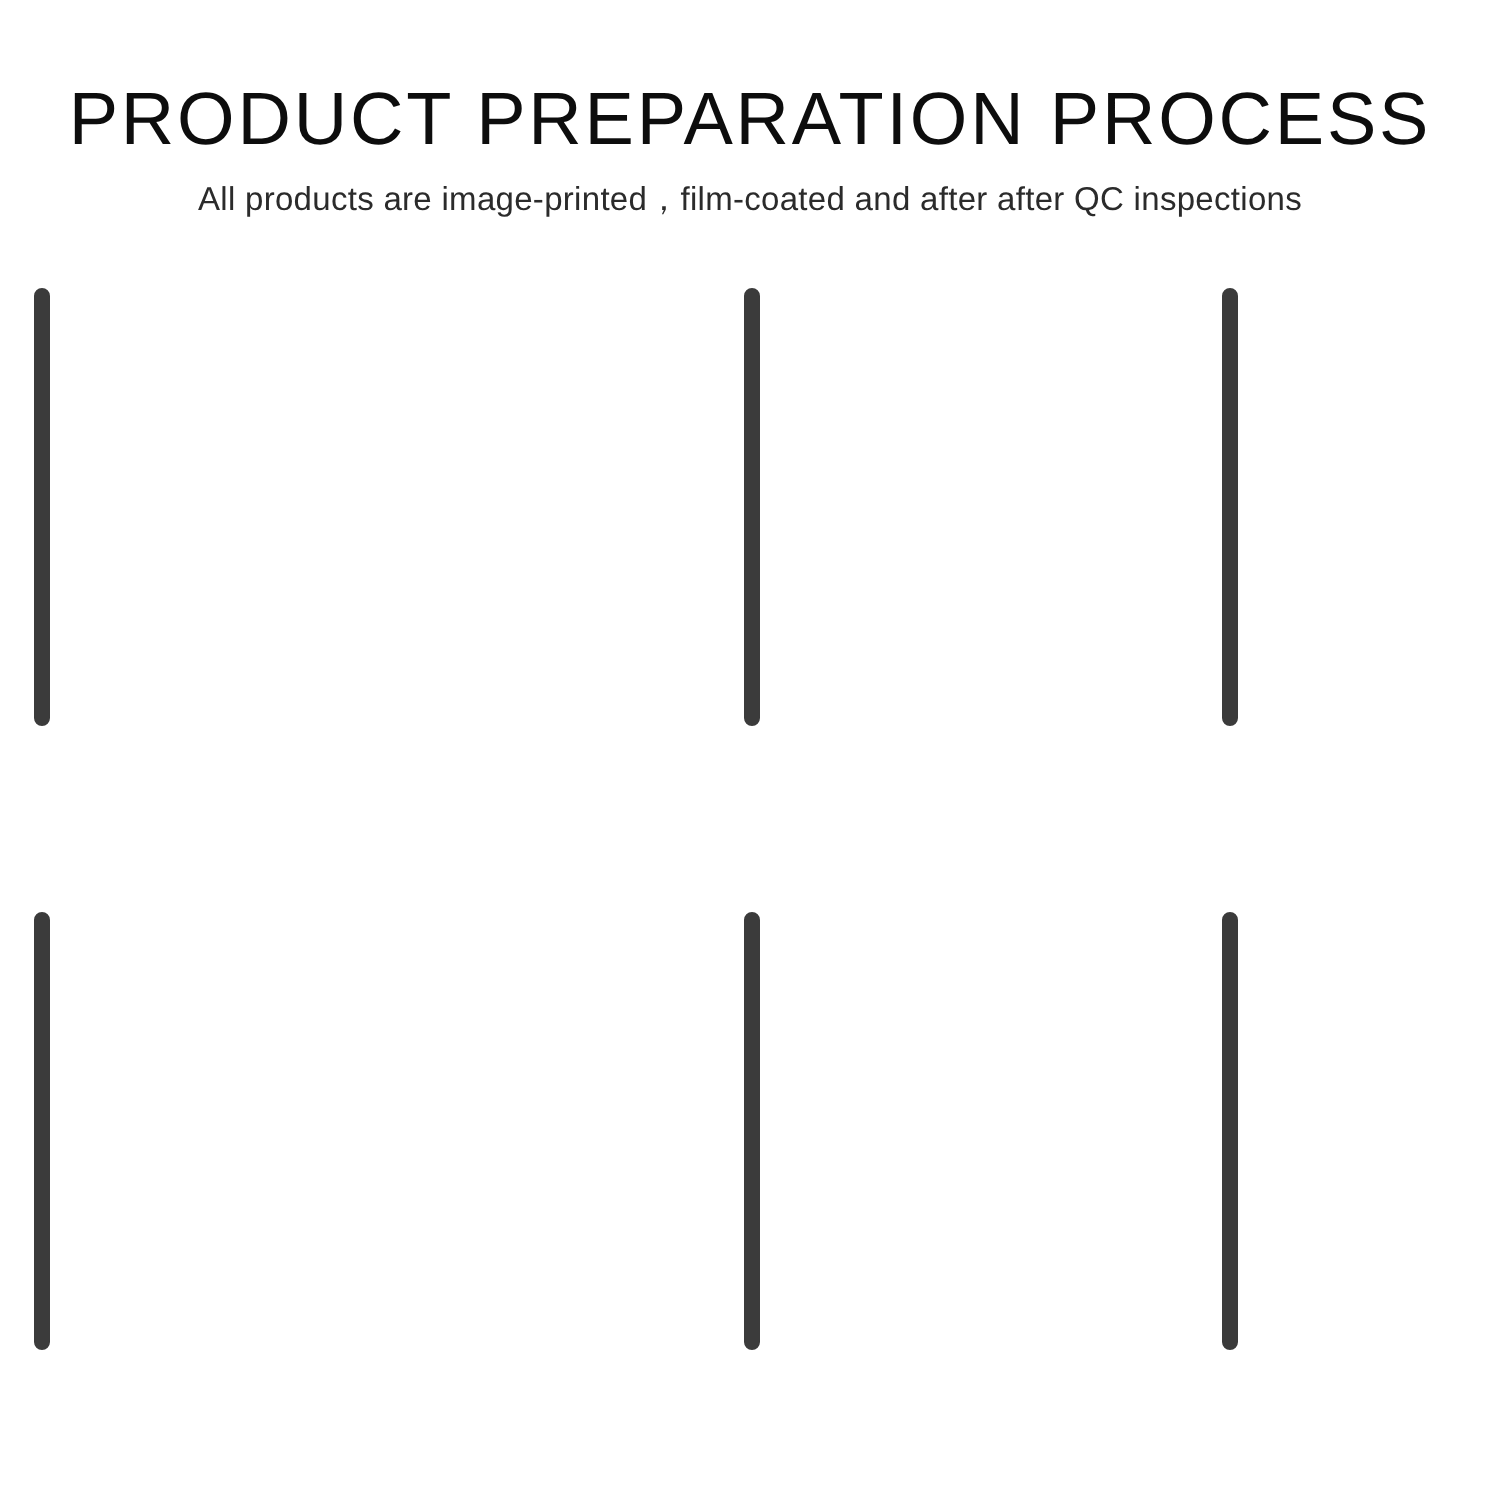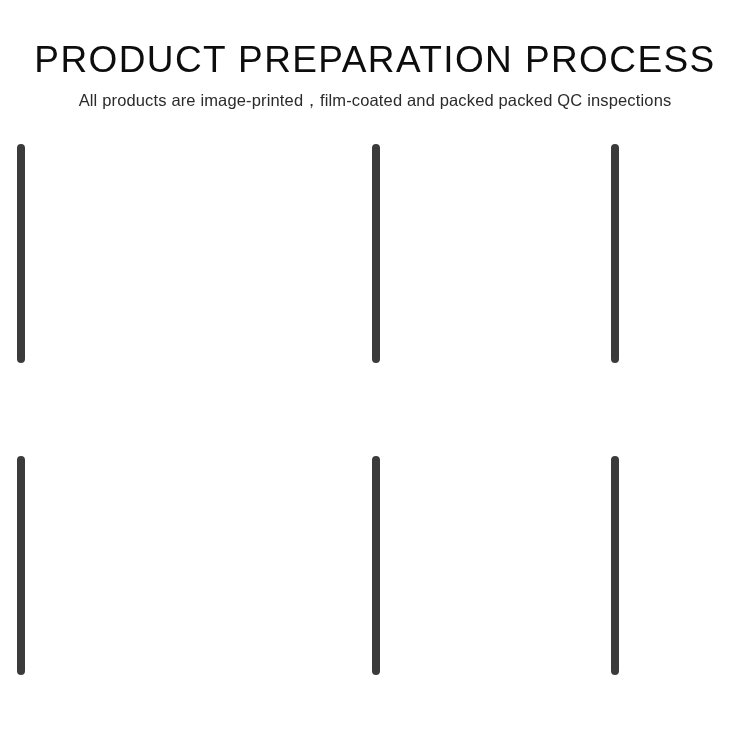--- a/index.html
+++ b/index.html
@@ -83,21 +83,21 @@
   
   .p6 .stage { background:#ffffff; }
 </style>
 </head>
 <body>
 
 <div class="page">
 
   <div class="header">
     <div class="title">PRODUCT PREPARATION PROCESS</div>
-    <div class="subtitle">All products are image-printed，film-coated and packed packed QC inspections</div>
+    <div class="subtitle">All products are image-printed，film-coated and after after QC inspections</div>
   </div>
 
   <div class="grid">
 
     <div class="panel p1">
       <div class="stage">
 
         <div class="ph ph-big"></div>
 
       </div>

